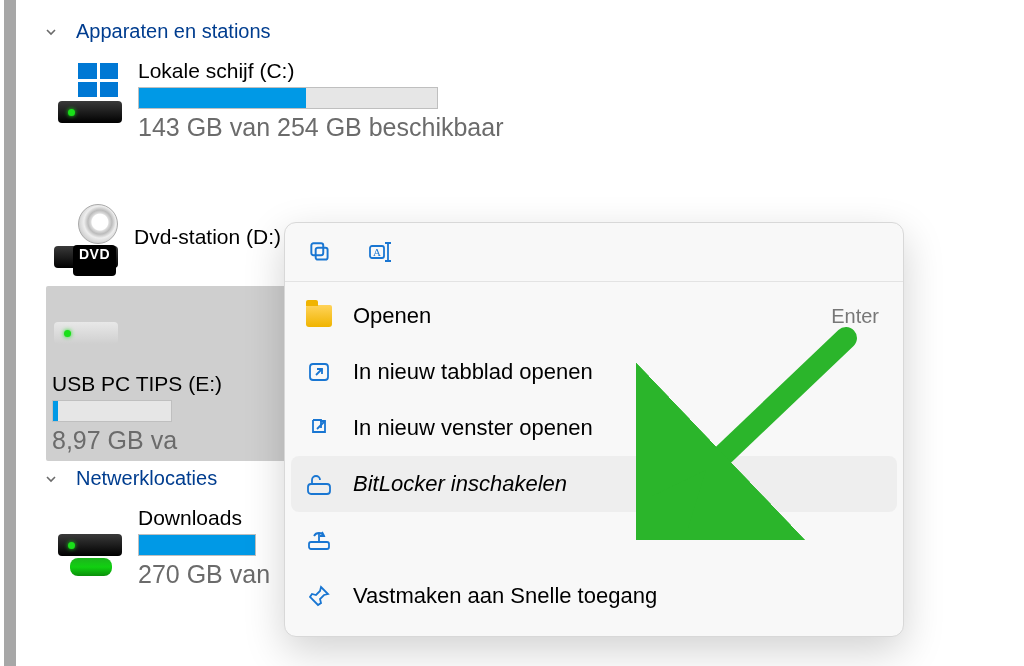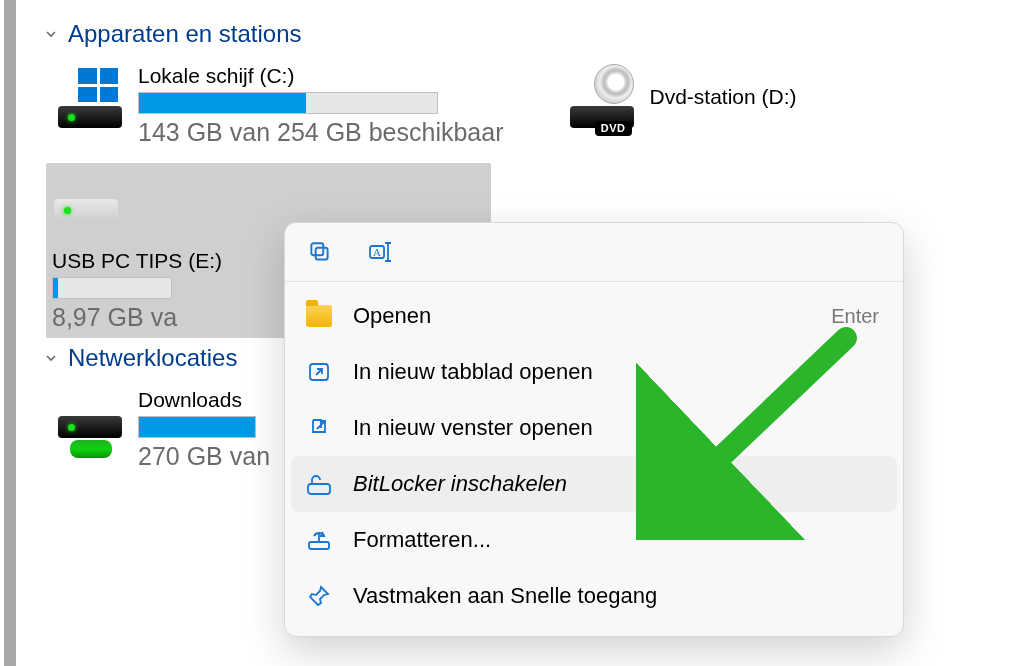--- a/index.html
+++ b/index.html
@@ -18,34 +18,36 @@
     position: absolute;
     left: 4px; top: 0; right: 0; bottom: 0;
     border-left: 12px solid #a7a7a7;
     background: #fff;
     padding: 14px 8px 8px 30px;
   }
   .section-header {
     display: flex;
     align-items: center;
     color: #003d8f;
-    font-size: 24px;
+    font-size: 20px;
     margin: 6px 0 10px -2px;
     cursor: default;
+    gap: 8px;
   }
   .section-header .chev {
     width: 14px; height: 14px;
     margin-right: 10px;
     display: inline-flex;
     align-items: center; justify-content: center;
   }
   .drives-row {
     display: flex;
     gap: 50px;
     align-items: flex-start;
+    flex-direction: column;
   }
   .drive {
     display: flex;
     align-items: flex-start;
     gap: 14px;
     padding: 6px 8px 6px 6px;
     border-radius: 2px;
   }
   .drive.selected {
     background: #cfcfcf;
@@ -87,23 +89,23 @@
     width: 40px; height: 40px;
     border-radius: 50%;
     background: radial-gradient(circle at 55% 45%, #fff 0 8px, #ddd 9px, #bbb 12px, #eee 16px, #ccc 22px);
     border: 1px solid #aaa;
   }
   .dvd-label {
     position: absolute;
     right: 4px; bottom: -6px;
     background: #000;
     color: #fff;
-    font-size: 11px;
+    font-size: 14px;
     font-weight: 600;
-    padding: 1px 6px 2px;
+    padding: 1px 6px 14px;
     border-radius: 4px;
     letter-spacing: 0.5px;
   }
   .net-cyl {
     position: absolute;
     bottom: -4px; left: 14px;
     width: 42px; height: 18px;
     border-radius: 8px;
     background: linear-gradient(#1db31d,#11d011,#0a900a);
   }
@@ -358,21 +360,20 @@
     </div>
     <div class="cm-item">
       <span class="cm-icon">
         <svg width="26" height="24" viewBox="0 0 26 24" fill="none" stroke="#1976d2" stroke-width="1.8">
           <rect x="3" y="14" width="20" height="7" rx="2"></rect>
           <path d="M13 14V6"></path>
           <path d="M8 8c2-4 8-4 10 0"></path>
           <polyline points="16,4 18,8 14,8"></polyline>
         </svg>
       </span>
-      <span class="cm-label">Formatteren...</span>
     </div>
     <div class="cm-item">
       <span class="cm-icon">
         <svg width="24" height="24" viewBox="0 0 24 24" fill="none" stroke="#1976d2" stroke-width="1.8">
           <path d="M14 3l7 7-4 1-4 4 1 4-3 2-8-8 2-3 4 1 4-4z"></path>
         </svg>
       </span>
       <span class="cm-label">Vastmaken aan Snelle toegang</span>
     </div>
   </div>

